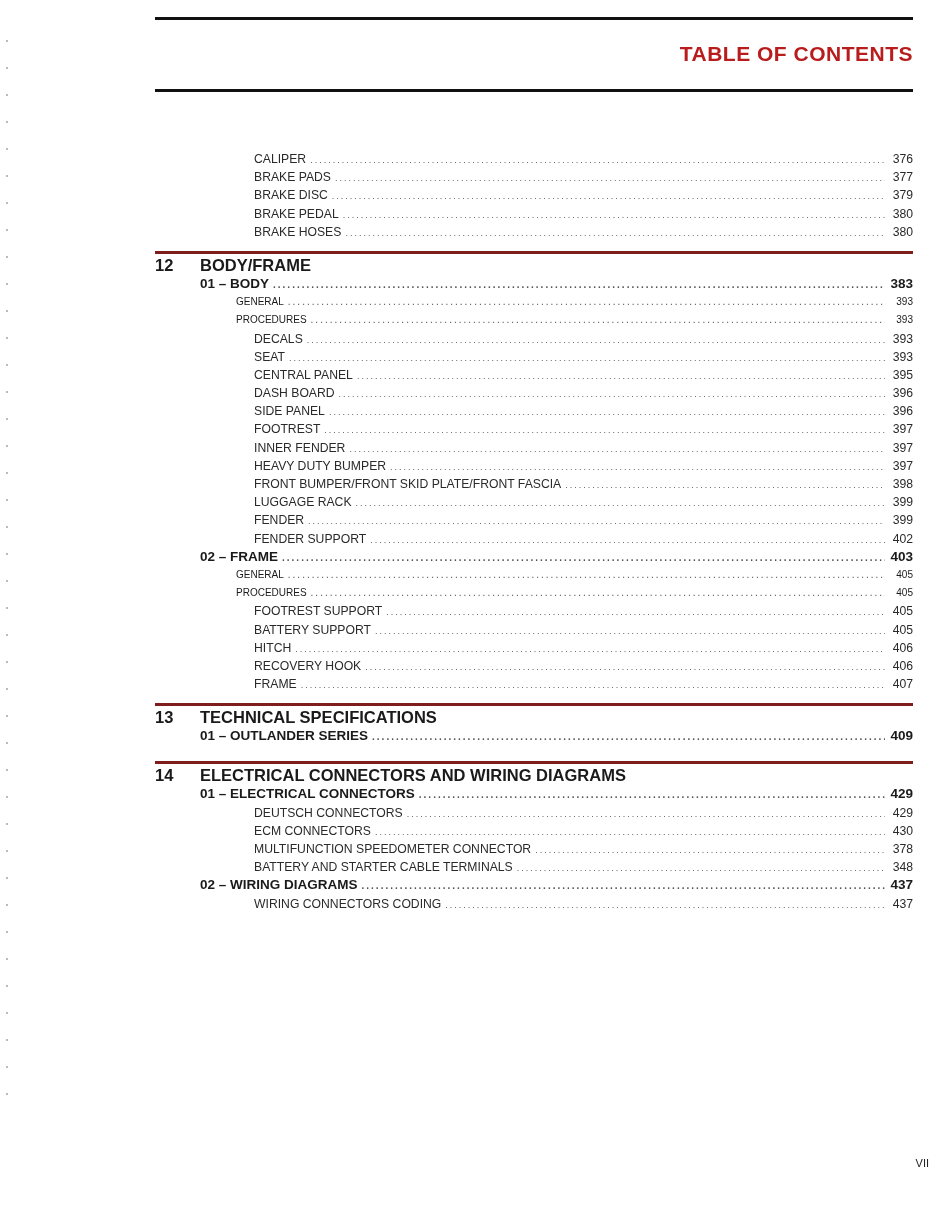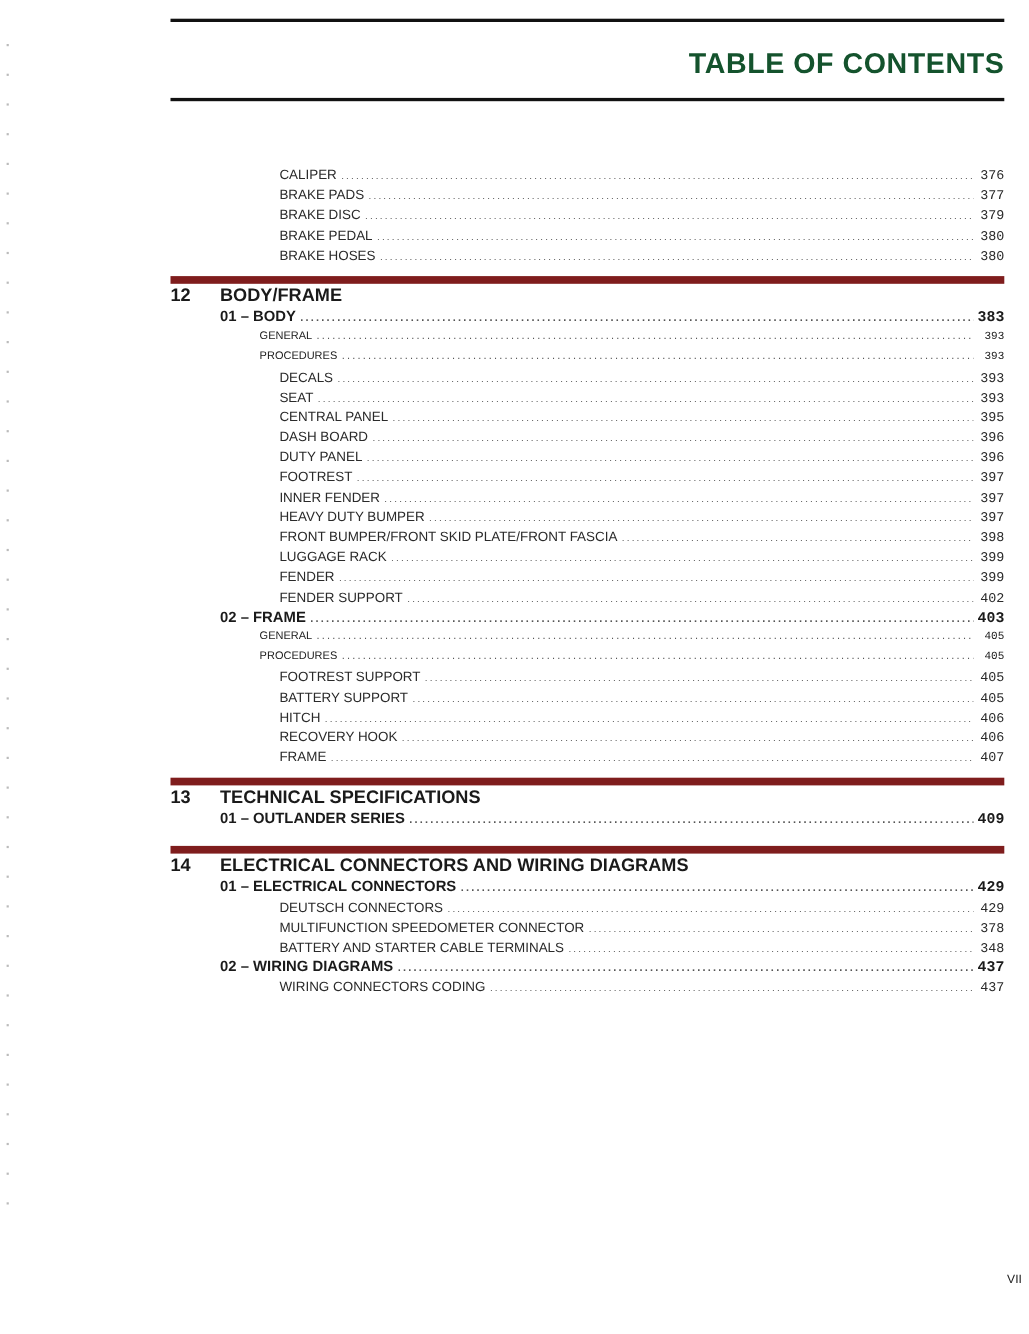--- a/index.html
+++ b/index.html
@@ -1,36 +1,36 @@
 <!DOCTYPE html>
 <html><head>
 <meta charset="utf-8">
 <style>
   html, body { margin: 0; padding: 0; background: #ffffff; }
   body { width: 935px; height: 1213px; position: relative; overflow: hidden;
          font-family: "Liberation Sans", sans-serif; color: #1a1a1a; }
   .rule { position: absolute; left: 155px; width: 758px; background: #111; }
   .top-rule { top: 17px; height: 3px; }
   .title-rule { top: 89px; height: 3px; }
-  .page-title { position: absolute; right: 22px; top: 42px; font-size: 26px; font-weight: bold;
-                letter-spacing: 0.5px; color: #14532d; }
+  .page-title { position: absolute; right: 22px; top: 42px; font-size: 21px; font-weight: bold;
+                letter-spacing: 0.5px; color: #b91c1c; }
   .content { position: absolute; left: 155px; top: 137px; width: 758px; margin-top: 13px; }
   .row { display: flex; align-items: baseline; white-space: nowrap; overflow: hidden; }
   .row .lbl { flex: 0 0 auto; }
   .row .dots { flex: 1 1 auto; overflow: hidden; margin: 0 4px; color: #555; letter-spacing: 2px; }
   .row .dots::after { content: "................................................................................................................................................................................................................................................................................"; }
-  .row .pg { flex: 0 0 auto; text-align: right; min-width: 24px; font-family: Liberation Mono, monospace; }
+  .row .pg { flex: 0 0 auto; text-align: right; min-width: 24px; }
   .lvl3 { padding-left: 99px; font-size: 12.2px; height: 18.2px; line-height: 18.2px; color: #2a2a2a; }
   .lvl3 .dots { font-size: 9px; }
   .lvl2 { padding-left: 81px; font-size: 10px; height: 18.2px; line-height: 18.2px; }
   .lvl2 .dots { font-size: 10px; }
   .lvl1 { padding-left: 45px; font-size: 13.5px; height: 18.2px; line-height: 18.2px; font-weight: bold; }
   .lvl1 .dots { font-size: 10px; font-weight: bold; }
   .lvl1 .pg { font-weight: bold; text-align: right; }
-  .chapter { position: relative; margin-top: 10px; border-top: 7px solid #7f1d1d; padding-top: 1px; }
+  .chapter { position: relative; margin-top: 10px; border-top: 3px solid #7f1d1d; padding-top: 1px; }
   .chapter-head { display: flex; font-weight: bold; font-size: 16.5px; height: 20px; line-height: 20px; }
   .chapter-head .num { width: 45px; }
   .page-number { position: absolute; right: 6px; top: 1157px; font-size: 11px; color: #222; }
   .margin-dots { position: absolute; left: 6px; top: 40px; width: 6px; height: 1120px; }
   .margin-dots span { display: block; width: 2px; height: 2px; background: #bbb; margin-bottom: 25px; }
 </style>
 </head>
 <body>
 
 <div class="margin-dots">
@@ -144,21 +144,21 @@
         <span class="lbl">CENTRAL PANEL</span>
         <span class="dots"></span>
         <span class="pg">395</span>
       </div>
     <div class="row lvl3">
         <span class="lbl">DASH BOARD</span>
         <span class="dots"></span>
         <span class="pg">396</span>
       </div>
     <div class="row lvl3">
-        <span class="lbl">DUTY PANEL</span>
+        <span class="lbl">SIDE PANEL</span>
         <span class="dots"></span>
         <span class="pg">396</span>
       </div>
     <div class="row lvl3">
         <span class="lbl">FOOTREST</span>
         <span class="dots"></span>
         <span class="pg">397</span>
       </div>
     <div class="row lvl3">
         <span class="lbl">INNER FENDER</span>
@@ -254,20 +254,25 @@
         <span class="lbl">01 – ELECTRICAL CONNECTORS</span>
         <span class="dots"></span>
         <span class="pg">429</span>
       </div>
     <div class="row lvl3">
         <span class="lbl">DEUTSCH CONNECTORS</span>
         <span class="dots"></span>
         <span class="pg">429</span>
       </div>
     <div class="row lvl3">
+        <span class="lbl">ECM CONNECTORS</span>
+        <span class="dots"></span>
+        <span class="pg">430</span>
+      </div>
+    <div class="row lvl3">
         <span class="lbl">MULTIFUNCTION SPEEDOMETER CONNECTOR</span>
         <span class="dots"></span>
         <span class="pg">378</span>
       </div>
     <div class="row lvl3">
         <span class="lbl">BATTERY AND STARTER CABLE TERMINALS</span>
         <span class="dots"></span>
         <span class="pg">348</span>
       </div>
     <div class="row lvl1">

